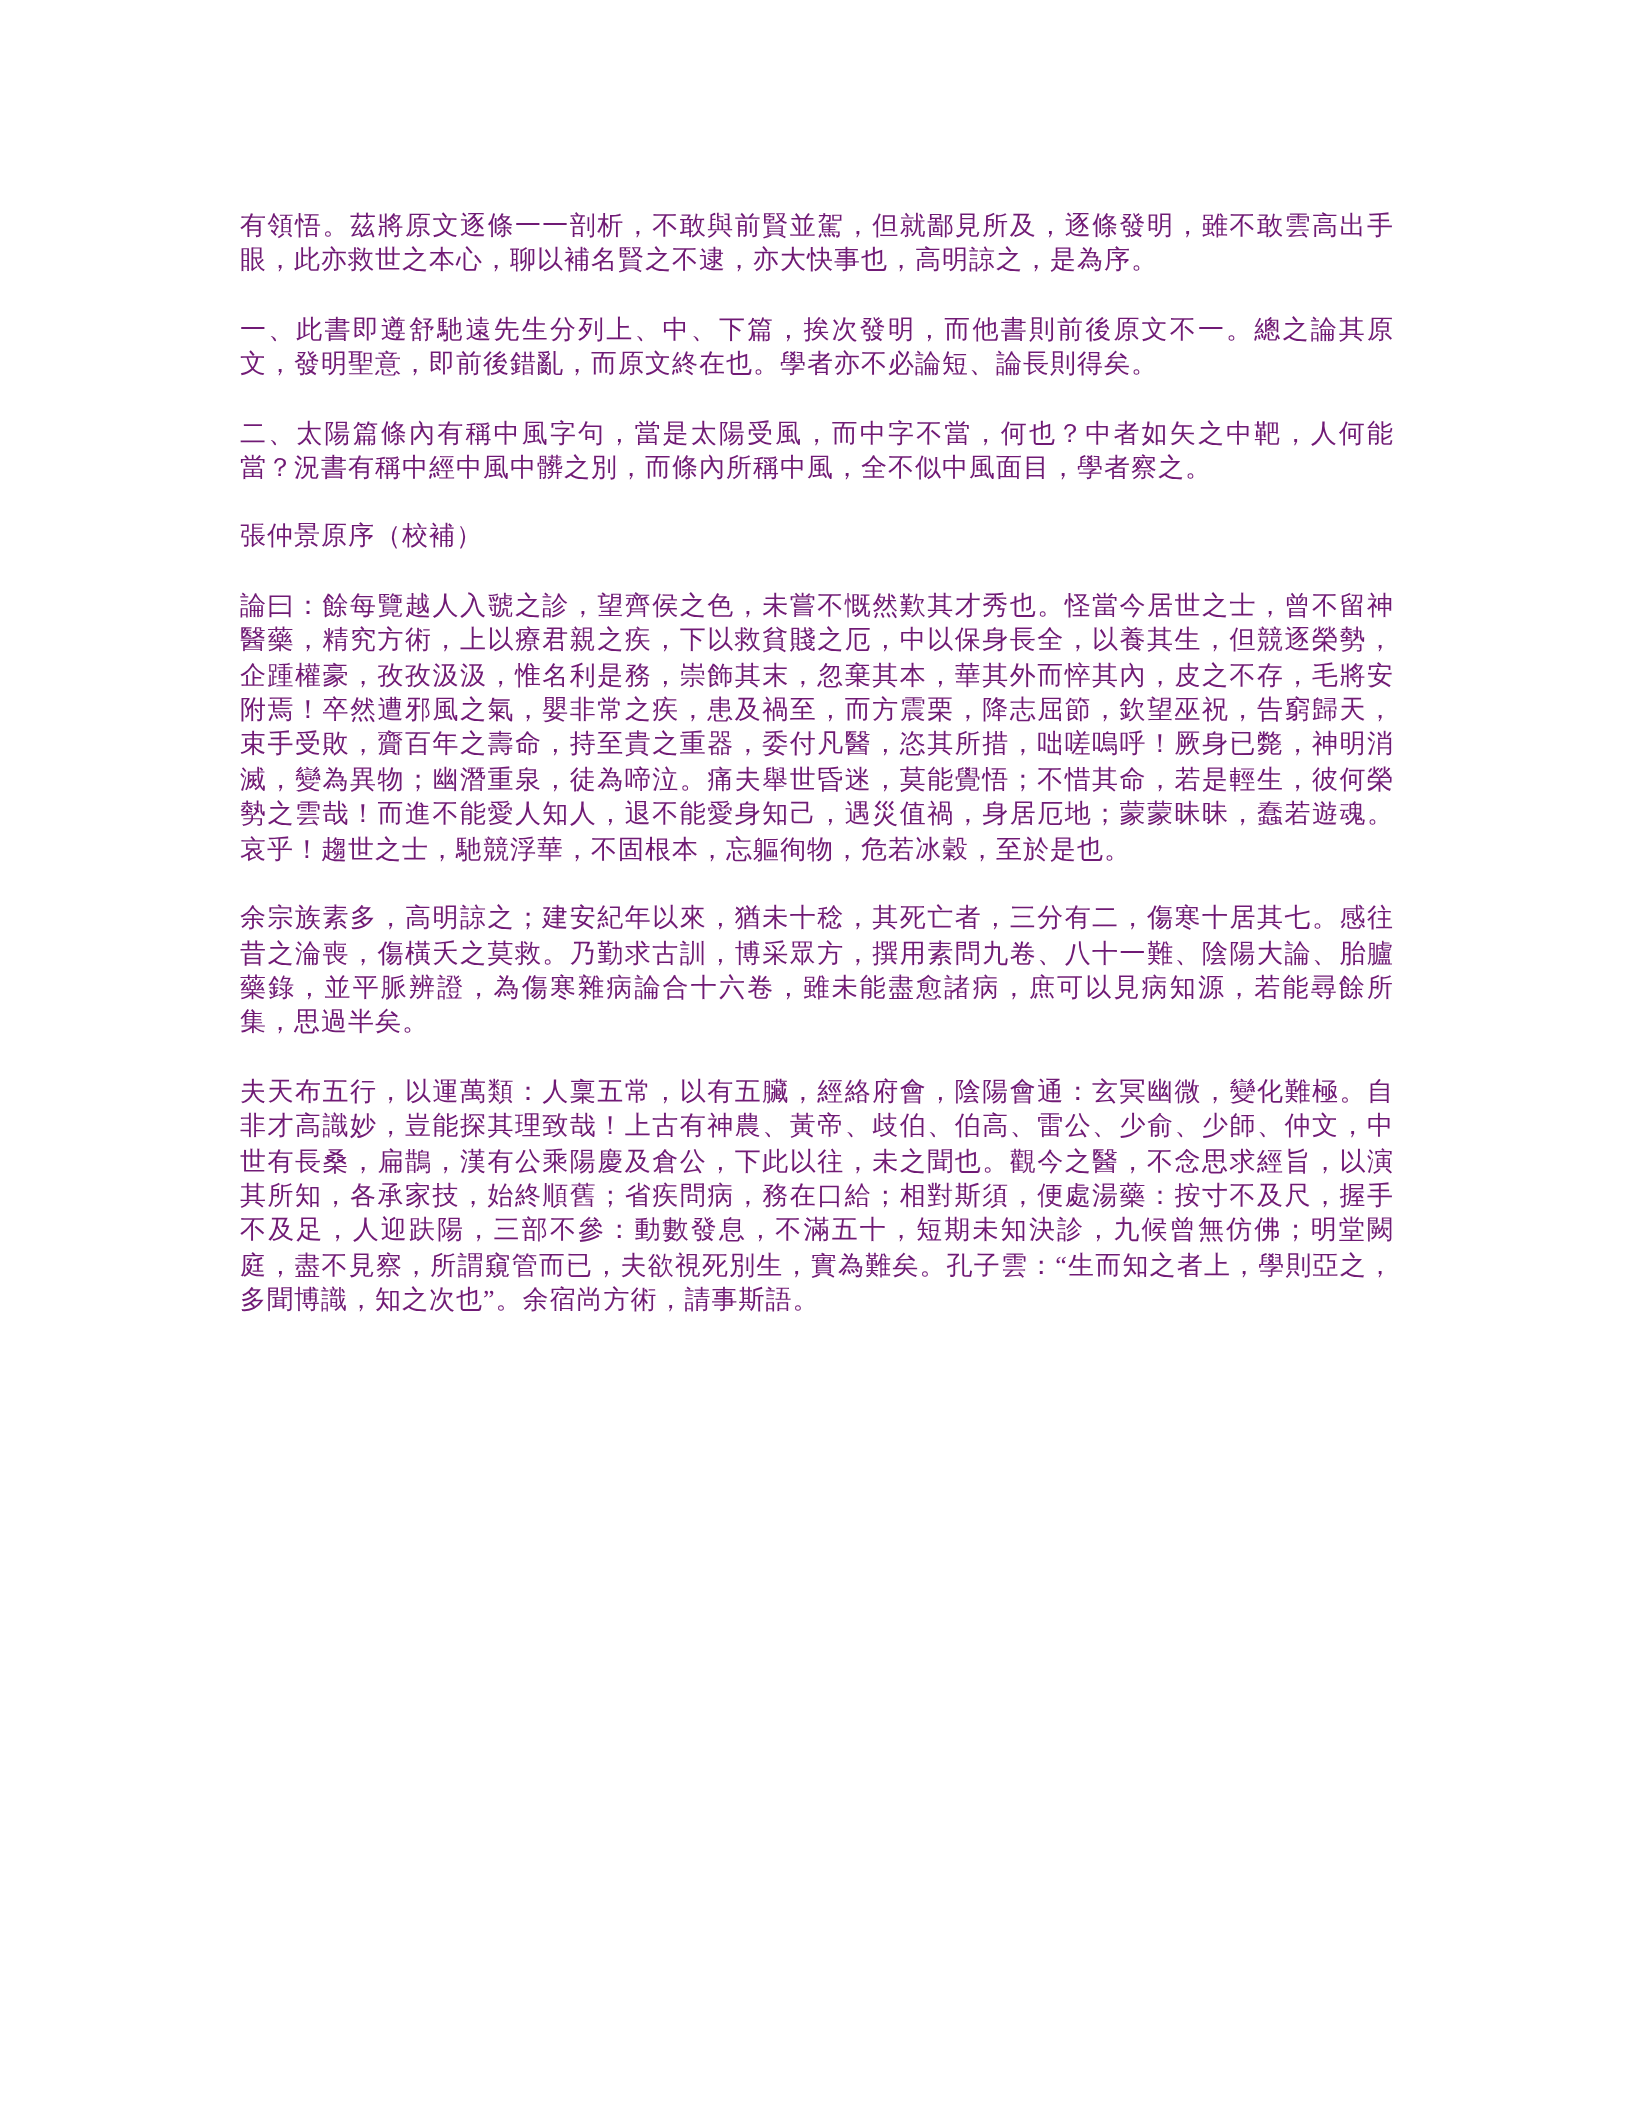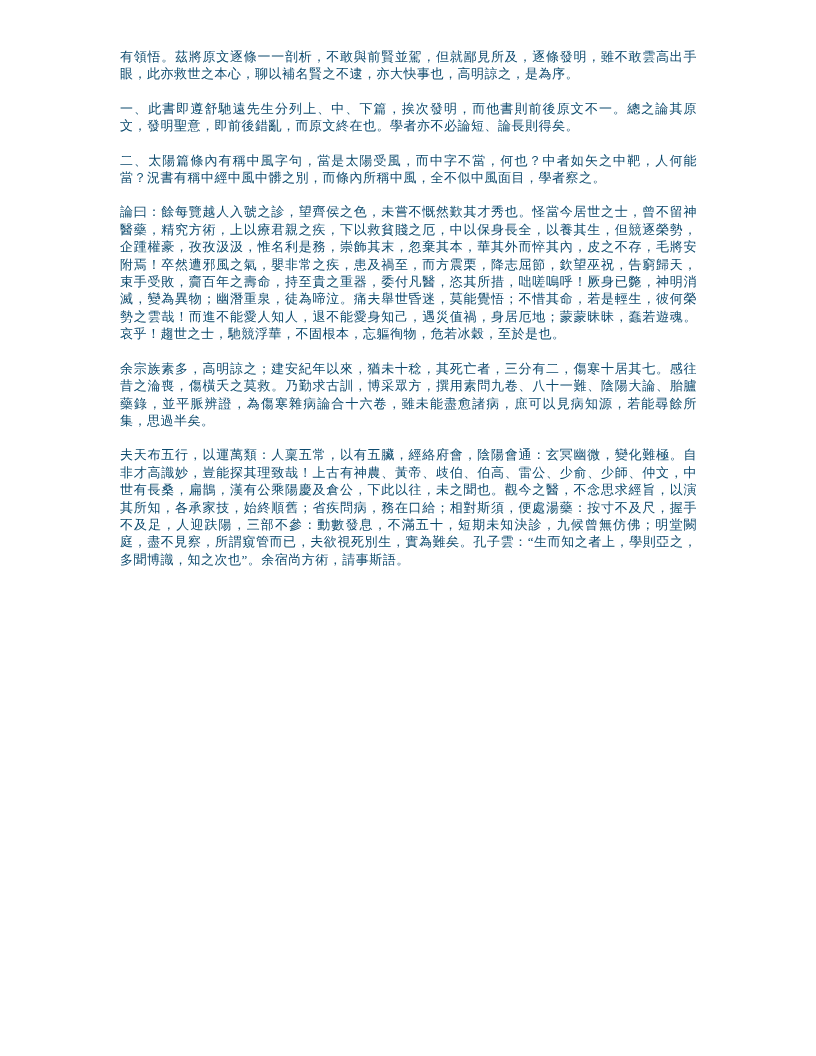--- a/index.html
+++ b/index.html
@@ -10,23 +10,23 @@
   body {
     width: 816px;
     height: 1056px;
     overflow: hidden;
     font-family: "Liberation Serif", "DejaVu Serif", serif;
   }
   .page {
     box-sizing: border-box;
     width: 816px;
     height: 1056px;
-    padding: 48px 119px 50px 120px;
+    padding: 104px 119px 50px 120px;
     background: #ffffff;
-    color: #0c4a6e;
+    color: #701a75;
   }
   .page p {
     margin: 0 0 17px 0;
     font-size: 13px;
     line-height: 17.4px;
     letter-spacing: 0.5px;
     text-align: justify;
     text-justify: inter-ideograph;
     word-break: break-all;
   }
@@ -34,16 +34,17 @@
     text-align: left;
   }
 </style>
 </head>
 <body>
 
 <main class="page">
   <p>有領悟。茲將原文逐條一一剖析，不敢與前賢並駕，但就鄙見所及，逐條發明，雖不敢雲高出手眼，此亦救世之本心，聊以補名賢之不逮，亦大快事也，高明諒之，是為序。</p>
   <p>一、此書即遵舒馳遠先生分列上、中、下篇，挨次發明，而他書則前後原文不一。總之論其原文，發明聖意，即前後錯亂，而原文終在也。學者亦不必論短、論長則得矣。</p>
   <p>二、太陽篇條內有稱中風字句，當是太陽受風，而中字不當，何也？中者如矢之中靶，人何能當？況書有稱中經中風中髒之別，而條內所稱中風，全不似中風面目，學者察之。</p>
+  <p class="single-line">張仲景原序（校補）</p>
   <p>論曰：餘每覽越人入虢之診，望齊侯之色，未嘗不慨然歎其才秀也。怪當今居世之士，曾不留神醫藥，精究方術，上以療君親之疾，下以救貧賤之厄，中以保身長全，以養其生，但競逐榮勢，企踵權豪，孜孜汲汲，惟名利是務，崇飾其末，忽棄其本，華其外而悴其內，皮之不存，毛將安附焉！卒然遭邪風之氣，嬰非常之疾，患及禍至，而方震栗，降志屈節，欽望巫祝，告窮歸天，束手受敗，齎百年之壽命，持至貴之重器，委付凡醫，恣其所措，咄嗟嗚呼！厥身已斃，神明消滅，變為異物；幽潛重泉，徒為啼泣。痛夫舉世昏迷，莫能覺悟；不惜其命，若是輕生，彼何榮勢之雲哉！而進不能愛人知人，退不能愛身知己，遇災值禍，身居厄地；蒙蒙昧昧，蠢若遊魂。哀乎！趨世之士，馳競浮華，不固根本，忘軀徇物，危若冰穀，至於是也。</p>
   <p>余宗族素多，高明諒之；建安紀年以來，猶未十稔，其死亡者，三分有二，傷寒十居其七。感往昔之淪喪，傷橫夭之莫救。乃勤求古訓，博采眾方，撰用素問九卷、八十一難、陰陽大論、胎臚藥錄，並平脈辨證，為傷寒雜病論合十六卷，雖未能盡愈諸病，庶可以見病知源，若能尋餘所集，思過半矣。</p>
   <p>夫天布五行，以運萬類：人稟五常，以有五臟，經絡府會，陰陽會通：玄冥幽微，變化難極。自非才高識妙，豈能探其理致哉！上古有神農、黃帝、歧伯、伯高、雷公、少俞、少師、仲文，中世有長桑，扁鵲，漢有公乘陽慶及倉公，下此以往，未之聞也。觀今之醫，不念思求經旨，以演其所知，各承家技，始終順舊；省疾問病，務在口給；相對斯須，便處湯藥：按寸不及尺，握手不及足，人迎趺陽，三部不參：動數發息，不滿五十，短期未知決診，九候曾無仿佛；明堂闕庭，盡不見察，所謂窺管而已，夫欲視死別生，實為難矣。孔子雲：“生而知之者上，學則亞之，多聞博識，知之次也”。余宿尚方術，請事斯語。</p>
 </main>
 
 </body></html>

